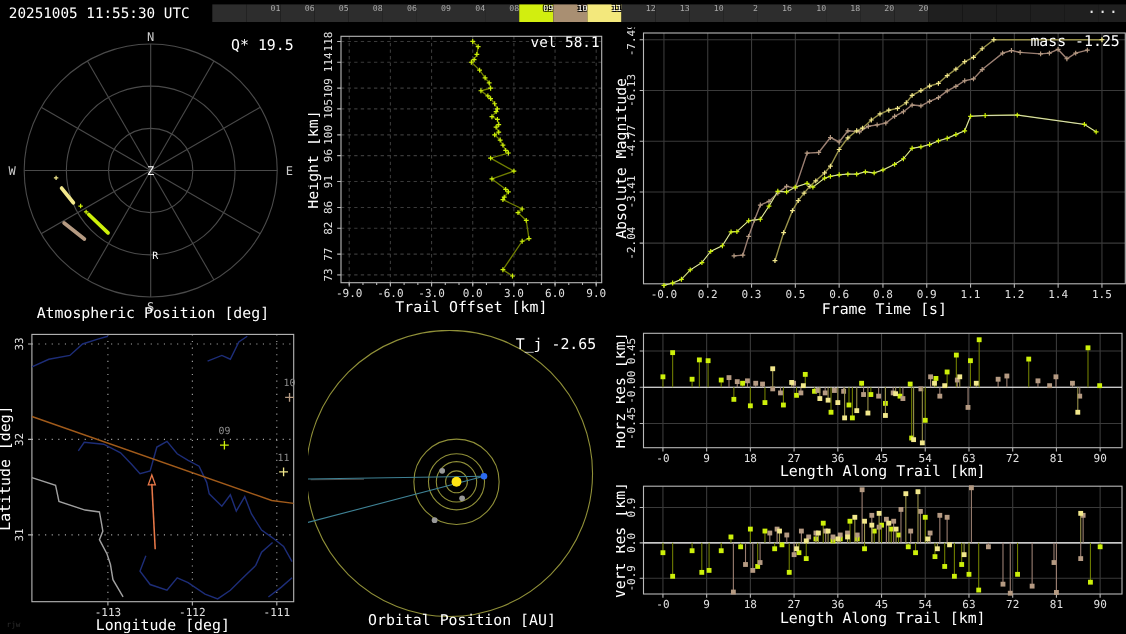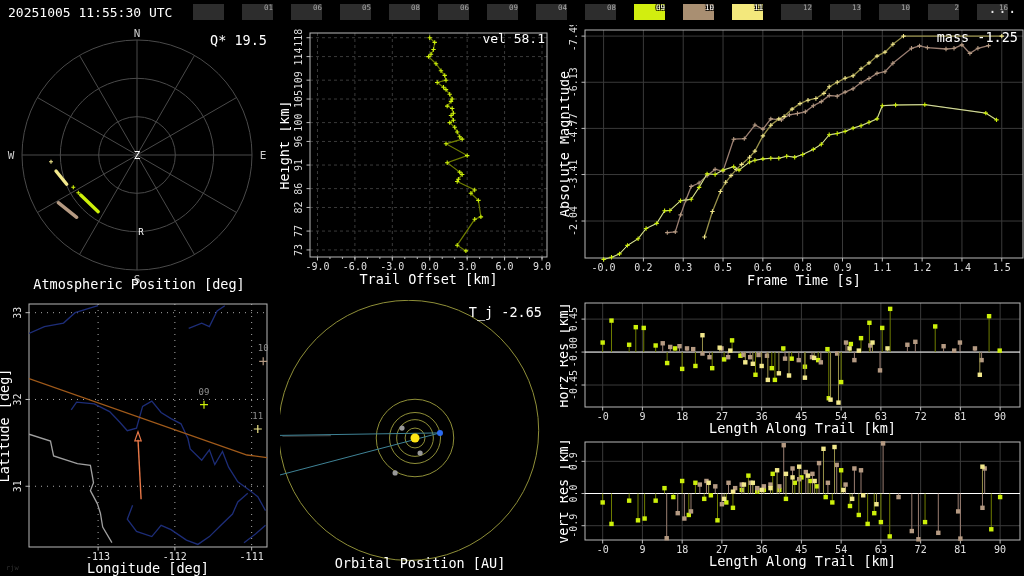--- a/index.html
+++ b/index.html
@@ -1,21 +1,21 @@
 <!DOCTYPE html>
 <html><head>
 <meta charset="utf-8">
 <style>
   html,body{margin:0;padding:0;background:#000;}
   .page{position:relative;width:1024px;height:576px;background:#000;overflow:hidden;
         font-family:"DejaVu Sans Mono",monospace;}
   .hdr{position:absolute;left:0;top:0;width:1024px;height:25px;background:#000;}
   .ts{position:absolute;left:8px;top:5px;color:#fff;font-size:13px;white-space:pre;}
   .tiles{position:absolute;left:193px;top:4px;height:17px;display:flex;}
-  .tile{position:relative;width:31px;height:16px;background:#2d2d2d;margin-right:18px;flex:none;}
+  .tile{position:relative;width:31px;height:16px;background:#2d2d2d;margin-right:0;flex:none;}
   .tile.trail{background:#1f1f1f;}
   .tile .lab{position:absolute;top:-1px;right:0px;font-size:7.5px;color:#a8a8a8;line-height:9px;}
   .tile.act .lab{color:#fff;text-shadow:1px 1px 0 #000,-1px 1px 0 #000,1px -1px 0 #000,-1px -1px 0 #000;}
   .dots{position:absolute;right:6px;top:0px;color:#e8e8e8;font-size:14px;letter-spacing:1.5px;}
   .panel{position:absolute;}
   svg text{font-family:"DejaVu Sans Mono",monospace;}
 </style>
 </head>
 <body>
 

